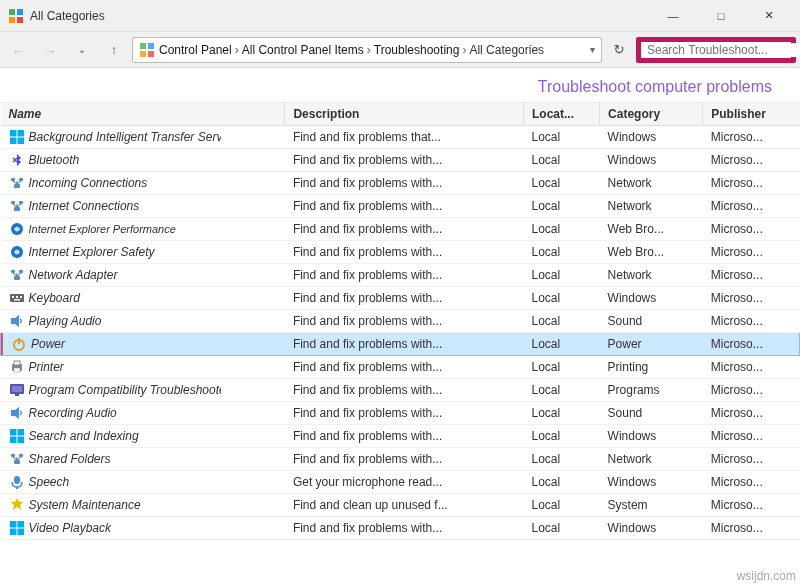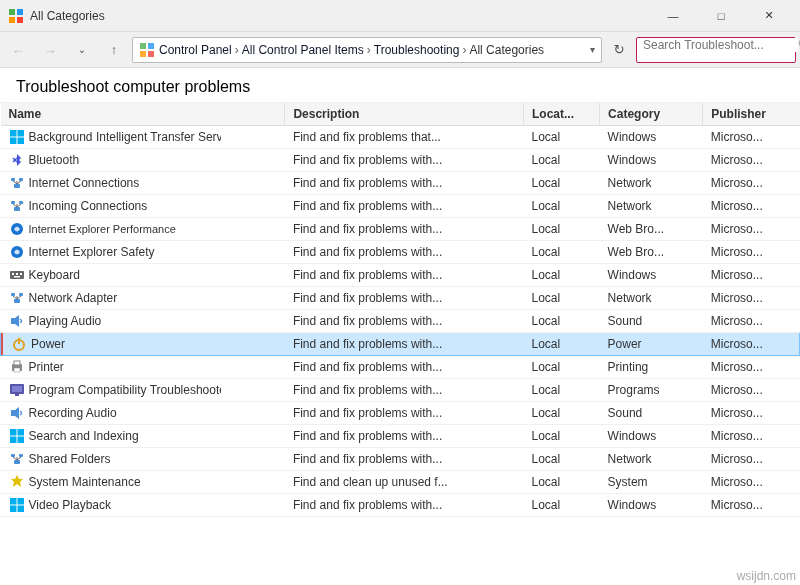--- a/index.html
+++ b/index.html
@@ -107,23 +107,23 @@
       justify-content: center;
       cursor: pointer;
       border: 1px solid transparent;
       background: transparent;
       color: #555;
     }
 
     .search-bar {
       width: 160px;
       height: 26px;
-      border: 1px solid #be185d;
-      display: flex;
-      align-items: flex-start;
+      border: 5px solid #be185d;
+      display: flex;
+      align-items: center;
       padding: 0 6px;
       background: white;
       border-radius: 2px;
     }
     .search-bar input {
       border: none;
       outline: none;
       font-size: 12px;
       flex: 1;
       color: #333;
@@ -132,25 +132,26 @@
 
     
     .content-area {
       background: white;
       height: calc(585px - 68px);
       display: flex;
       flex-direction: column;
     }
 
     .page-title {
-      color: #000000;
+      color: #8b5cf6;
       font-size: 16px;
       font-weight: normal;
-      padding: 10px 16px 6px;
+      padding: 10px 28px 6px;
       border-bottom: 1px solid #eee;
+      text-align: right;
     }
 
     .table-container {
       flex: 1;
       overflow-y: auto;
     }
 
     table {
       width: 100%;
       border-collapse: collapse;
@@ -196,21 +197,21 @@
 
     .row-icon {
       width: 16px;
       height: 16px;
       flex-shrink: 0;
       display: inline-flex;
       align-items: center;
       justify-content: center;
     }
 
-    .col-name { width: 220px; min-width: 220px; }
+    .col-name { width: 220px; min-width: 220px; font-style: italic; }
     .col-desc { width: 185px; min-width: 185px; }
     .col-loc  { width: 45px;  min-width: 45px; }
     .col-cat  { width: 80px;  min-width: 80px; }
     .col-pub  { width: 75px;  min-width: 75px; }
 
     .watermark {
       position: fixed;
       bottom: 2px;
       right: 4px;
       font-size: 12px;
@@ -322,40 +323,40 @@
       <span class="row-icon">
                 <svg width="16" height="16" viewBox="0 0 16 16">
                   <rect x="5" y="9" width="6" height="4" rx="1" fill="#4a90d9"></rect>
                   <rect x="2" y="3" width="4" height="3" rx="1" fill="#4a90d9"></rect>
                   <rect x="10" y="3" width="4" height="3" rx="1" fill="#4a90d9"></rect>
                   <line x1="8" y1="6" x2="8" y2="9" stroke="#666" stroke-width="1"></line>
                   <line x1="4" y1="6" x2="8" y2="9" stroke="#666" stroke-width="1"></line>
                   <line x1="12" y1="6" x2="8" y2="9" stroke="#666" stroke-width="1"></line>
                 </svg>
               </span>
-      <span style="font-size:12px;">Internet Connections</span>
+      <span style="font-size:12px;">Incoming Connections</span>
     </td>
     <td class="col-desc" style="max-width:185px;overflow:hidden;text-overflow:ellipsis;">Find and fix problems with...</td>
     <td class="col-loc">Local</td>
     <td class="col-cat">Network</td>
     <td class="col-pub">Microso...</td>
   </tr>
           <tr>
     <td class="col-name" style="display:flex;align-items:center;gap:4px;padding:3px 8px;">
       <span class="row-icon">
                 <svg width="16" height="16" viewBox="0 0 16 16">
                   <rect x="5" y="9" width="6" height="4" rx="1" fill="#4a90d9"></rect>
                   <rect x="2" y="3" width="4" height="3" rx="1" fill="#4a90d9"></rect>
                   <rect x="10" y="3" width="4" height="3" rx="1" fill="#4a90d9"></rect>
                   <line x1="8" y1="6" x2="8" y2="9" stroke="#666" stroke-width="1"></line>
                   <line x1="4" y1="6" x2="8" y2="9" stroke="#666" stroke-width="1"></line>
                   <line x1="12" y1="6" x2="8" y2="9" stroke="#666" stroke-width="1"></line>
                 </svg>
               </span>
-      <span style="font-size:12px;">Incoming Connections</span>
+      <span style="font-size:12px;">Internet Connections</span>
     </td>
     <td class="col-desc" style="max-width:185px;overflow:hidden;text-overflow:ellipsis;">Find and fix problems with...</td>
     <td class="col-loc">Local</td>
     <td class="col-cat">Network</td>
     <td class="col-pub">Microso...</td>
   </tr>
           <tr>
     <td class="col-name" style="display:flex;align-items:center;gap:4px;padding:3px 8px;">
       <span class="row-icon">
                 <svg width="16" height="16" viewBox="0 0 16 16">
@@ -376,38 +377,20 @@
                 <svg width="16" height="16" viewBox="0 0 16 16">
                   <circle cx="8" cy="8" r="6" fill="#0066cc" opacity="0.9"></circle>
                   <path d="M5,8 Q8,3 11,8 Q8,13 5,8" fill="white" opacity="0.8"></path>
                 </svg>
               </span>
       <span style="font-size:12px;">Internet Explorer Safety</span>
     </td>
     <td class="col-desc" style="max-width:185px;overflow:hidden;text-overflow:ellipsis;">Find and fix problems with...</td>
     <td class="col-loc">Local</td>
     <td class="col-cat">Web Bro...</td>
-    <td class="col-pub">Microso...</td>
-  </tr>
-          <tr>
-    <td class="col-name" style="display:flex;align-items:center;gap:4px;padding:3px 8px;">
-      <span class="row-icon">
-                <svg width="16" height="16" viewBox="0 0 16 16">
-                  <rect x="1" y="4" width="14" height="8" rx="1" fill="#666"></rect>
-                  <rect x="3" y="6" width="2" height="2" fill="white"></rect>
-                  <rect x="7" y="6" width="2" height="2" fill="white"></rect>
-                  <rect x="11" y="6" width="2" height="2" fill="white"></rect>
-                  <rect x="5" y="9" width="6" height="1.5" fill="white"></rect>
-                </svg>
-              </span>
-      <span style="font-size:12px;">Keyboard</span>
-    </td>
-    <td class="col-desc" style="max-width:185px;overflow:hidden;text-overflow:ellipsis;">Find and fix problems with...</td>
-    <td class="col-loc">Local</td>
-    <td class="col-cat">Windows</td>
     <td class="col-pub">Microso...</td>
   </tr>
           <tr>
     <td class="col-name" style="display:flex;align-items:center;gap:4px;padding:3px 8px;">
       <span class="row-icon">
                 <svg width="16" height="16" viewBox="0 0 16 16">
                   <rect x="5" y="9" width="6" height="4" rx="1" fill="#4a90d9"></rect>
                   <rect x="2" y="3" width="4" height="3" rx="1" fill="#4a90d9"></rect>
                   <rect x="10" y="3" width="4" height="3" rx="1" fill="#4a90d9"></rect>
                   <line x1="8" y1="6" x2="8" y2="9" stroke="#666" stroke-width="1"></line>
@@ -419,20 +402,38 @@
     </td>
     <td class="col-desc" style="max-width:185px;overflow:hidden;text-overflow:ellipsis;">Find and fix problems with...</td>
     <td class="col-loc">Local</td>
     <td class="col-cat">Network</td>
     <td class="col-pub">Microso...</td>
   </tr>
           <tr>
     <td class="col-name" style="display:flex;align-items:center;gap:4px;padding:3px 8px;">
       <span class="row-icon">
                 <svg width="16" height="16" viewBox="0 0 16 16">
+                  <rect x="1" y="4" width="14" height="8" rx="1" fill="#666"></rect>
+                  <rect x="3" y="6" width="2" height="2" fill="white"></rect>
+                  <rect x="7" y="6" width="2" height="2" fill="white"></rect>
+                  <rect x="11" y="6" width="2" height="2" fill="white"></rect>
+                  <rect x="5" y="9" width="6" height="1.5" fill="white"></rect>
+                </svg>
+              </span>
+      <span style="font-size:12px;">Keyboard</span>
+    </td>
+    <td class="col-desc" style="max-width:185px;overflow:hidden;text-overflow:ellipsis;">Find and fix problems with...</td>
+    <td class="col-loc">Local</td>
+    <td class="col-cat">Windows</td>
+    <td class="col-pub">Microso...</td>
+  </tr>
+          <tr>
+    <td class="col-name" style="display:flex;align-items:center;gap:4px;padding:3px 8px;">
+      <span class="row-icon">
+                <svg width="16" height="16" viewBox="0 0 16 16">
                   <polygon points="2,5 6,5 10,2 10,14 6,11 2,11" fill="#4a90d9"></polygon>
                   <path d="M11,6 Q14,8 11,10" fill="none" stroke="#4a90d9" stroke-width="1.5"></path>
                 </svg>
               </span>
       <span style="font-size:12px;">Playing Audio</span>
     </td>
     <td class="col-desc" style="max-width:185px;overflow:hidden;text-overflow:ellipsis;">Find and fix problems with...</td>
     <td class="col-loc">Local</td>
     <td class="col-cat">Sound</td>
     <td class="col-pub">Microso...</td>
@@ -532,20 +533,36 @@
     </td>
     <td class="col-desc" style="max-width:185px;overflow:hidden;text-overflow:ellipsis;">Find and fix problems with...</td>
     <td class="col-loc">Local</td>
     <td class="col-cat">Network</td>
     <td class="col-pub">Microso...</td>
   </tr>
           <tr>
     <td class="col-name" style="display:flex;align-items:center;gap:4px;padding:3px 8px;">
       <span class="row-icon">
                 <svg width="16" height="16" viewBox="0 0 16 16">
+                  <rect x="5" y="2" width="6" height="8" rx="3" fill="#4a90d9"></rect>
+                  <path d="M3,8 Q3,13 8,13 Q13,13 13,8" fill="none" stroke="#4a90d9" stroke-width="1.5"></path>
+                  <rect x="7" y="13" width="2" height="2" fill="#4a90d9"></rect>
+                </svg>
+              </span>
+      <span style="font-size:12px;">Speech</span>
+    </td>
+    <td class="col-desc" style="max-width:185px;overflow:hidden;text-overflow:ellipsis;">Get your microphone read...</td>
+    <td class="col-loc">Local</td>
+    <td class="col-cat">Windows</td>
+    <td class="col-pub">Microso...</td>
+  </tr>
+          <tr>
+    <td class="col-name" style="display:flex;align-items:center;gap:4px;padding:3px 8px;">
+      <span class="row-icon">
+                <svg width="16" height="16" viewBox="0 0 16 16">
                   <path d="M8,1 L10,5 L14,5 L11,8 L12,13 L8,10 L4,13 L5,8 L2,5 L6,5 Z" fill="#e0c000"></path>
                 </svg>
               </span>
       <span style="font-size:12px;">System Maintenance</span>
     </td>
     <td class="col-desc" style="max-width:185px;overflow:hidden;text-overflow:ellipsis;">Find and clean up unused f...</td>
     <td class="col-loc">Local</td>
     <td class="col-cat">System</td>
     <td class="col-pub">Microso...</td>
   </tr>

